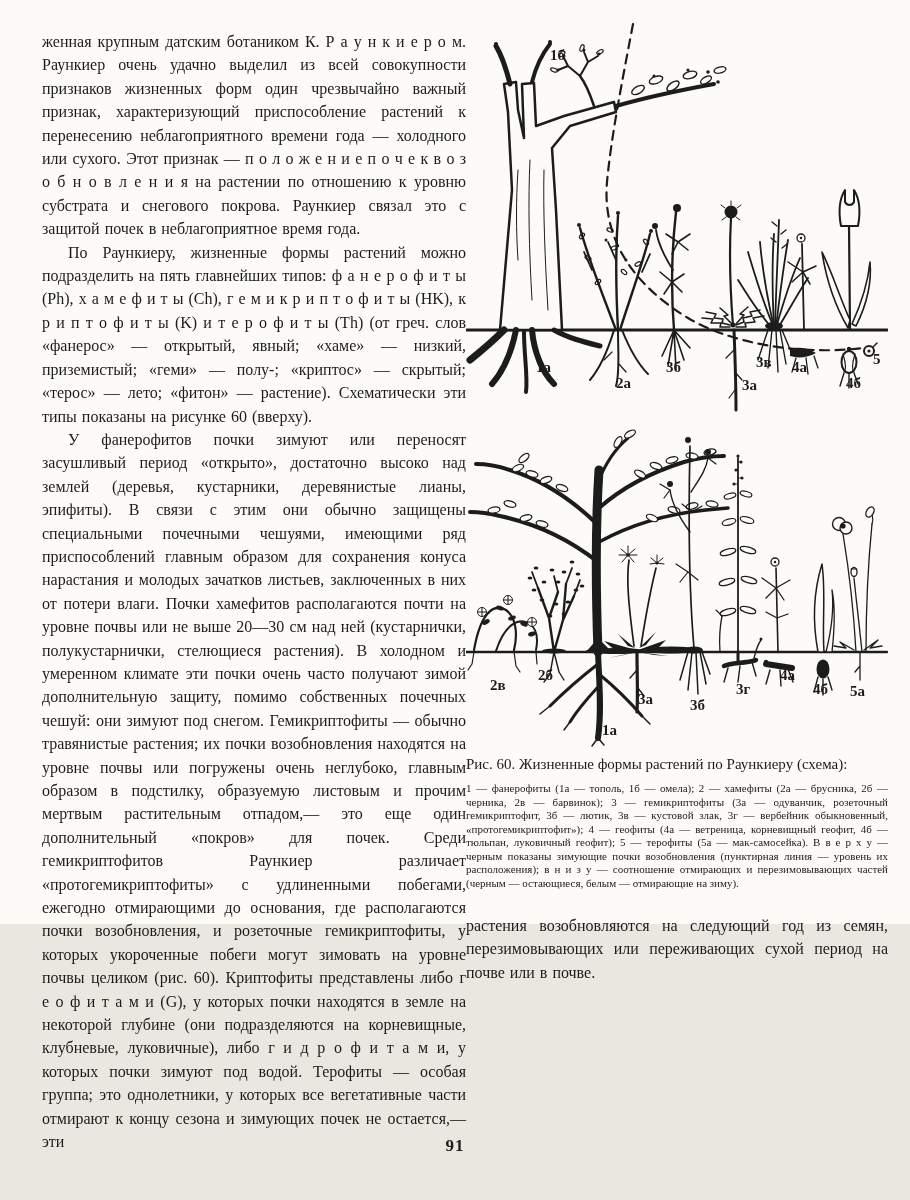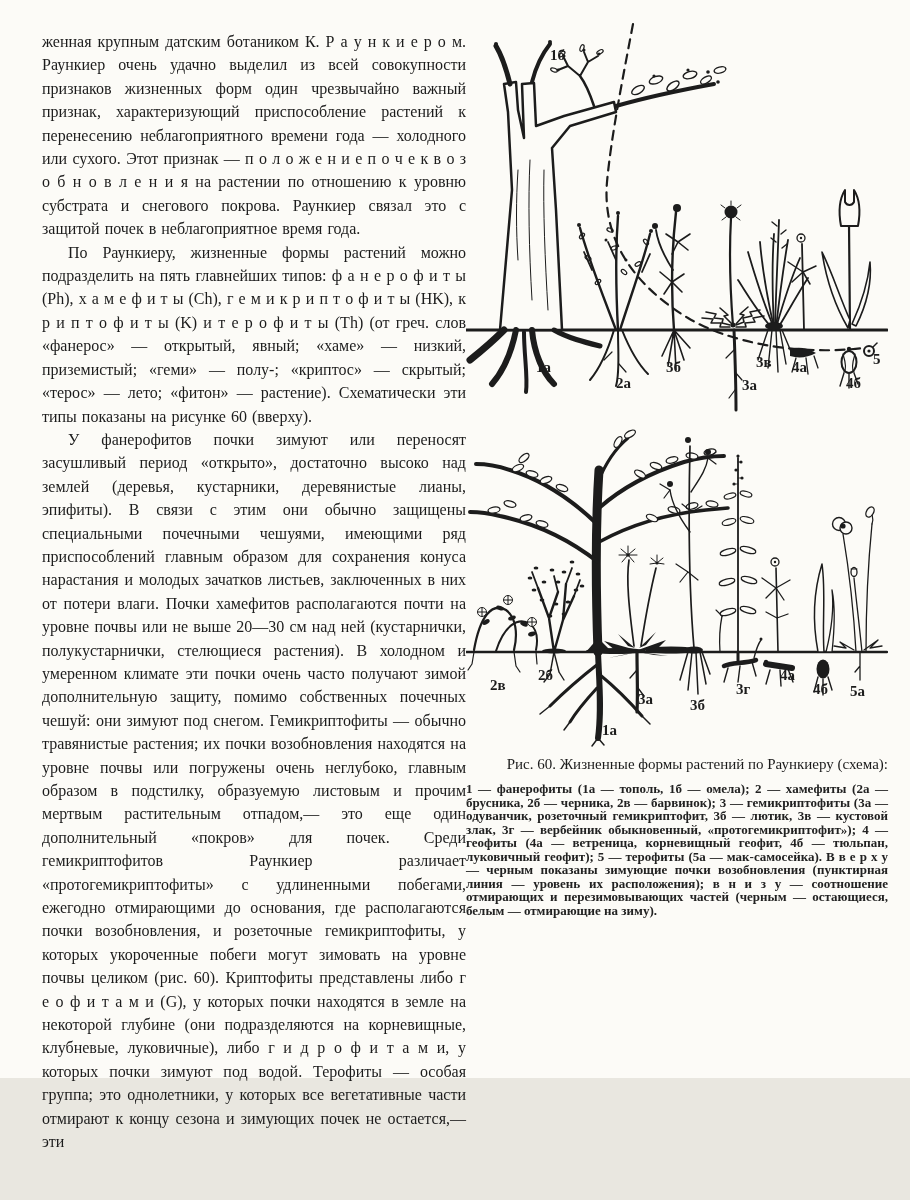--- a/index.html
+++ b/index.html
@@ -1,24 +1,24 @@
 <!DOCTYPE html>
 <html lang="ru"><head>
 <meta charset="utf-8">
 <style>
   html,body{margin:0;padding:0;}
   body{width:910px;height:1200px;overflow:hidden;background:#e9e7e0;}
-  .page{position:relative;width:910px;height:1078px;background:#fcfbf7;color:#1c1c1c;
+  .page{position:relative;width:910px;height:924px;background:#fcfbf7;color:#1c1c1c;
         font-family:"Liberation Serif","DejaVu Serif",serif;-webkit-hyphens:auto;hyphens:auto;}
   .col-left{position:absolute;left:42px;top:30px;width:424px;}
   .col-right{position:absolute;left:466px;top:20px;width:422px;}
   .body-text{font-size:16px;line-height:23.4px;text-align:justify;margin:0;word-spacing:1px;}
   .indent{text-indent:26px;}
-  .caption{font-size:15px;line-height:19px;margin:6px 0 0 0;text-align:right;}
-  .legend{font-size:13px;line-height:13.5px;font-weight:bold;text-align:justify;margin:8px 0 0 0;color:#222;}
+  .caption{font-size:15px;line-height:19px;margin:6px 0 0 0;text-align:left;}
+  .legend{font-size:11px;line-height:13.5px;font-weight:normal;text-align:justify;margin:8px 0 0 0;color:#222;}
   .right-text{margin-top:24px;}
   .page-number{position:absolute;left:0;top:1136px;width:910px;text-align:center;
                font-size:17px;font-weight:bold;letter-spacing:1px;}
   svg{display:block;}
   .fig-label{font-family:"Liberation Serif","DejaVu Serif",serif;font-size:15px;font-weight:bold;fill:#1c1c1c;}
   .ink{stroke:#1c1c1c;fill:none;stroke-linecap:round;stroke-linejoin:round;}
   .blk{fill:#1c1c1c;stroke:none;}
   .wht{fill:#fcfbf7;stroke:#1c1c1c;stroke-linejoin:round;}
 </style>
 </head>
@@ -352,16 +352,18 @@
       <text class="fig-label" x="270" y="282">3г</text>
       <text class="fig-label" x="314" y="268">4а</text>
       <text class="fig-label" x="347" y="282">4б</text>
       <text class="fig-label" x="384" y="284">5а</text>
     </svg>
 
     <p class="caption">Рис. 60. Жизненные формы растений по Раункиеру (схема):</p>
     <p class="legend">1 — фанерофиты (1а — тополь, 1б — омела); 2 — хамефиты (2а — брусника, 2б — черника, 2в — барвинок); 3 — гемикриптофиты (3а — одуванчик, розеточный гемикриптофит, 3б — лютик, 3в — кустовой злак, 3г — вербейник обыкновенный, «протогемикриптофит»); 4 — геофиты (4а — ветреница, корневищный геофит, 4б — тюльпан, луковичный геофит); 5 — терофиты (5а — мак-самосейка). В в е р х у — черным показаны зимующие почки возобновления (пунктирная линия — уровень их расположения); в н и з у — соотношение отмирающих и перезимовывающих частей (черным — остающиеся, белым — отмирающие на зиму).</p>
 
     <div class="right-text">
+      <p class="body-text">растения возобновляются на следующий год из семян, перезимовывающих или переживающих сухой период на почве или в почве.</p>
     </div>
   </div>
 
+  <div class="page-number">91</div>
 </div>
 
 </body></html>

